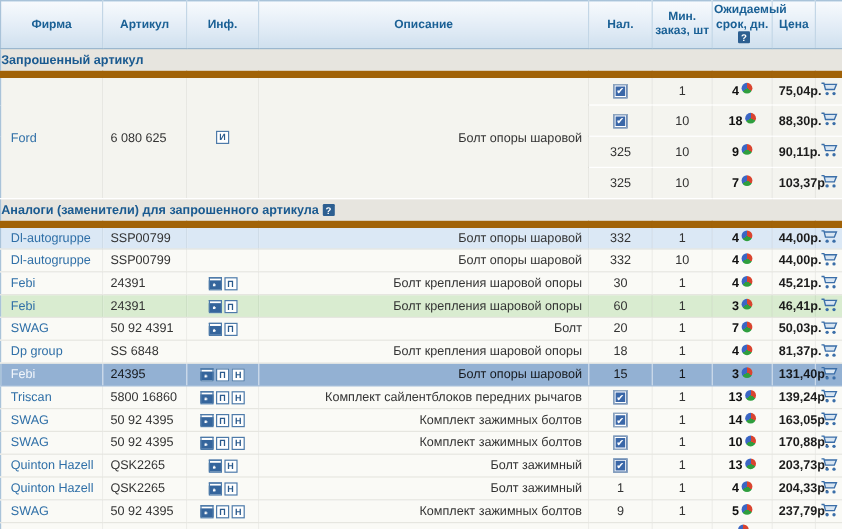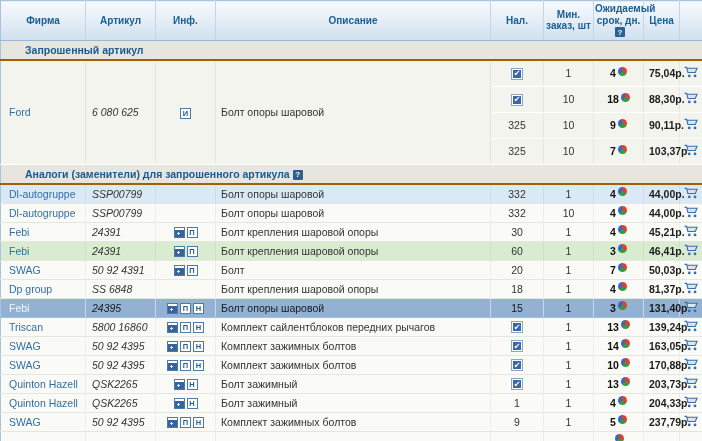--- a/index.html
+++ b/index.html
@@ -19,42 +19,42 @@
     background:linear-gradient(180deg,#f7fafd 0%,#e2ecf6 55%,#cfe0ee 100%);
     color:#1a6095; font-size:10px; font-weight:bold; text-align:center;
     vertical-align:middle; line-height:1.15;
     border-bottom:1px solid #9bb7ce; border-right:1px solid #c3d6e6;
     padding:2px 1px;
   }
   thead th:last-child { border-right:none; }
   
   tr.section td {
     background:#e7e5df; color:#1a5a90; font-weight:bold; font-size:10.5px;
-    padding:3px 24px; height:20px; vertical-align:middle;
-    border-top:1px solid #d3d1cb; border-bottom:2px solid #a16207;
+    padding:3px 0; height:20px; vertical-align:middle;
+    border-top:1px solid #d3d1cb; border-bottom:6px solid #a16207;
   }
   
   td {
     font-size:10.5px; color:#333; vertical-align:middle;
     padding:1px 5px; background:#fafaf6;
     border-right:1px solid rgba(0,0,0,0.05);
     border-bottom:1px solid #e6e6e0;
   }
   td:last-child { border-right:none; }
   tr.grp td { background:#f4f4ef; border-bottom:1px solid #ffffff; height:26px; }
   tr.single td { height:19px; }
   tr.v-blue td { background:#dbe8f5; }
   tr.v-green td { background:#d9ecd0; }
   tr.v-selected td { background:#93b1d3; border-bottom-color:#a5bed9; border-right-color:rgba(255,255,255,0.5); color:#16191d; }
   tr.v-selected a.brand-link { color:#f2f6fb; }
   a.brand-link { color:#2f6fa7; text-decoration:none; cursor:pointer; }
   td.brand { padding-left:8px; }
-  td.article { padding-left:6px; color:#333;font-style:italic; }
+  td.article { padding-left:6px; color:#333; }
   td.icons-cell { text-align:center; padding:1px 2px; }
-  td.desc { color:#333; }
+  td.desc { color:#333;text-align:right; }
   td.num { text-align:center; }
   td.days-cell { text-align:center; }
   td.price { font-weight:bold; color:#1c1c1c; text-align:right; padding-right:7px; }
   td.cart-cell { text-align:center; padding:1px 2px; }
   
   .licon {
     display:inline-flex; width:11px; height:11px; border:1px solid #4d7aa9;
     background:#fff; color:#2a5a8c; font-size:7.5px; font-weight:bold;
     align-items:center; justify-content:center; margin:0 1px; vertical-align:middle;
   }

